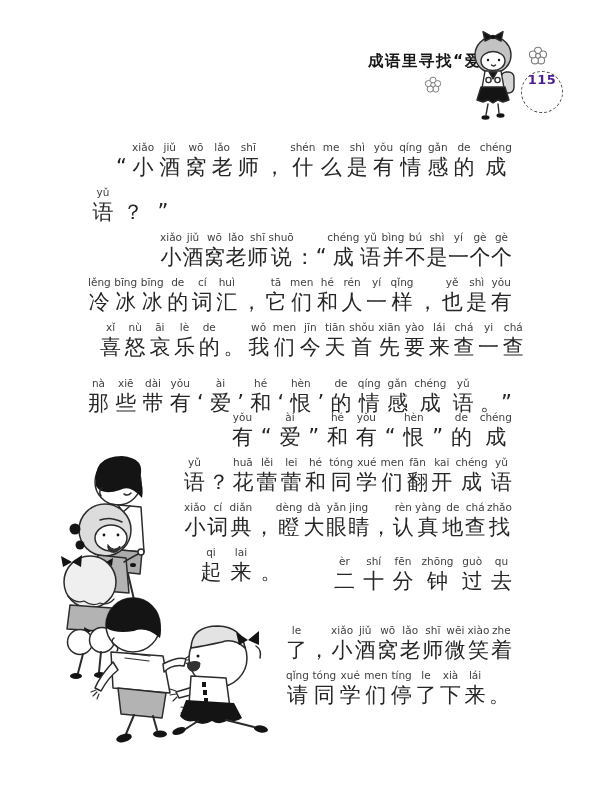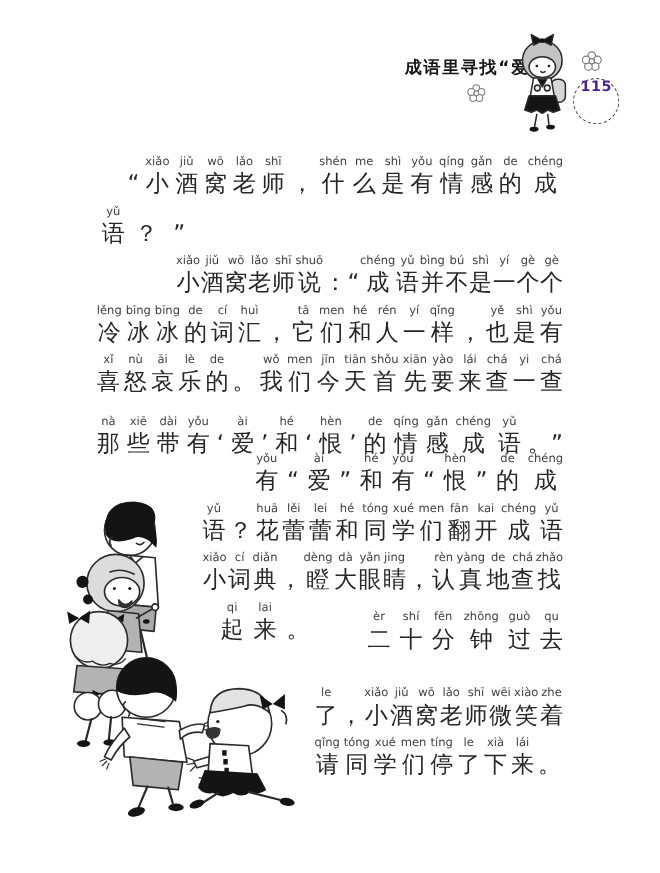--- a/index.html
+++ b/index.html
@@ -305,21 +305,21 @@
       </div>
       <div class="syl">
         <div class="py">shì</div>
         <div class="hz">是</div>
       </div>
       <div class="syl">
         <div class="py">yǒu</div>
         <div class="hz">有</div>
       </div>
     </div>
-  <div class="line justify" style="left:88px;top:320px;width:424px">
+  <div class="line justify" style="left:100px;top:320px;width:424px">
       <div class="syl">
         <div class="py">xǐ</div>
         <div class="hz">喜</div>
       </div>
       <div class="syl">
         <div class="py">nù</div>
         <div class="hz">怒</div>
       </div>
       <div class="syl">
         <div class="py">āi</div>

